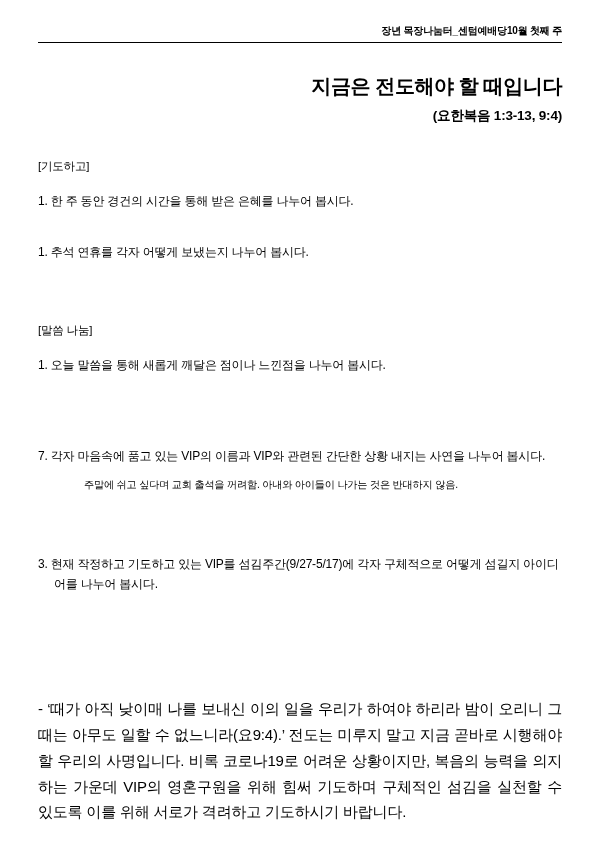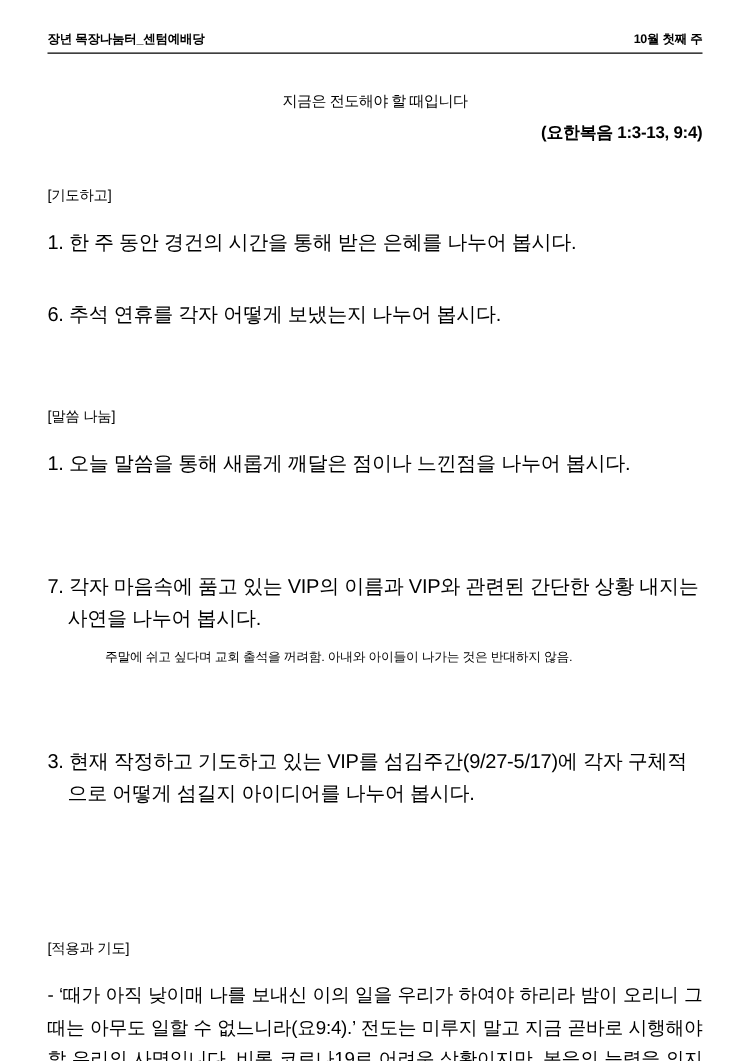--- a/index.html
+++ b/index.html
@@ -17,52 +17,52 @@
   }
   .page {
     width: 600px;
     height: 849px;
     box-sizing: border-box;
     padding: 24px 38px 20px 38px;
     position: relative;
   }
   .header {
     display: flex;
-    justify-content: space-between;
+    justify-content: flex-end;
     align-items: baseline;
     font-size: 10px;
     font-weight: bold;
     letter-spacing: -0.2px;
     padding-bottom: 4px;
   }
   .header-rule {
     border-bottom: 1.2px solid #000;
     margin-bottom: 30px;
   }
   .title {
-    text-align: center;
-    font-size: 12px;
-    font-weight: normal;
+    text-align: right;
+    font-size: 20px;
+    font-weight: bold;
     letter-spacing: -0.4px;
     margin: 0 0 7px 0;
   }
   .subtitle {
     text-align: right;
     font-size: 13.5px;
     font-weight: bold;
     letter-spacing: -0.2px;
     margin: 0 0 34px 0;
   }
   .section-head {
     font-size: 11.5px;
     letter-spacing: -0.2px;
     margin: 0 0 18px 0;
   }
   .item {
-    font-size: 16px;
+    font-size: 12px;
     letter-spacing: -0.2px;
     line-height: 1.62;
     margin: 0 0 18px 0;
   }
   .item.tight { margin-bottom: 10px; }
   .indent-1 { padding-left: 16px; text-indent: -16px; }
   .example {
     font-size: 10.2px;
     letter-spacing: -0.2px;
     line-height: 1.62;
@@ -93,21 +93,21 @@
   </div>
   <div class="header-rule"></div>
 
   <h1 class="title">지금은 전도해야 할 때입니다</h1>
   <div class="subtitle">(요한복음 1:3-13, 9:4)</div>
 
   <div>
     <div class="section-head">[기도하고]</div>
     <p class="item indent-1">1. 한 주 동안 경건의 시간을 통해 받은 은혜를 나누어 봅시다.</p>
     <div class="gap-sm"></div>
-    <p class="item indent-1">6. 추석 연휴를 각자 어떻게 보냈는지 나누어 봅시다.</p>
+    <p class="item indent-1">1. 추석 연휴를 각자 어떻게 보냈는지 나누어 봅시다.</p>
   </div>
 
   <div class="gap-lg"></div>
 
   <div>
     <div class="section-head">[말씀 나눔]</div>
     <p class="item indent-1">1. 오늘 말씀을 통해 새롭게 깨달은 점이나 느낀점을 나누어 봅시다.</p>
 
     <div class="gap-xl"></div>
 
@@ -116,17 +116,16 @@
 
     <div class="gap-xl"></div>
 
     <p class="item indent-1">3. 현재 작정하고 기도하고 있는 VIP를 섬김주간(9/27-5/17)에 각자 구체적으로 어떻게 섬길지 아이디어를 나누어 봅시다.</p>
   </div>
 
   <div class="gap-xl"></div>
   <div class="gap-md"></div>
 
   <div>
-    <div class="section-head">[적용과 기도]</div>
     <p class="para">- ‘때가 아직 낮이매 나를 보내신 이의 일을 우리가 하여야 하리라 밤이 오리니 그때는 아무도 일할 수 없느니라(요9:4).’ 전도는 미루지 말고 지금 곧바로 시행해야 할 우리의 사명입니다. 비록 코로나19로 어려운 상황이지만, 복음의 능력을 의지하는 가운데 VIP의 영혼구원을 위해 힘써 기도하며 구체적인 섬김을 실천할 수 있도록  이를 위해 서로가 격려하고 기도하시기 바랍니다.</p>
   </div>
 
 </div>
 
 </body></html>

